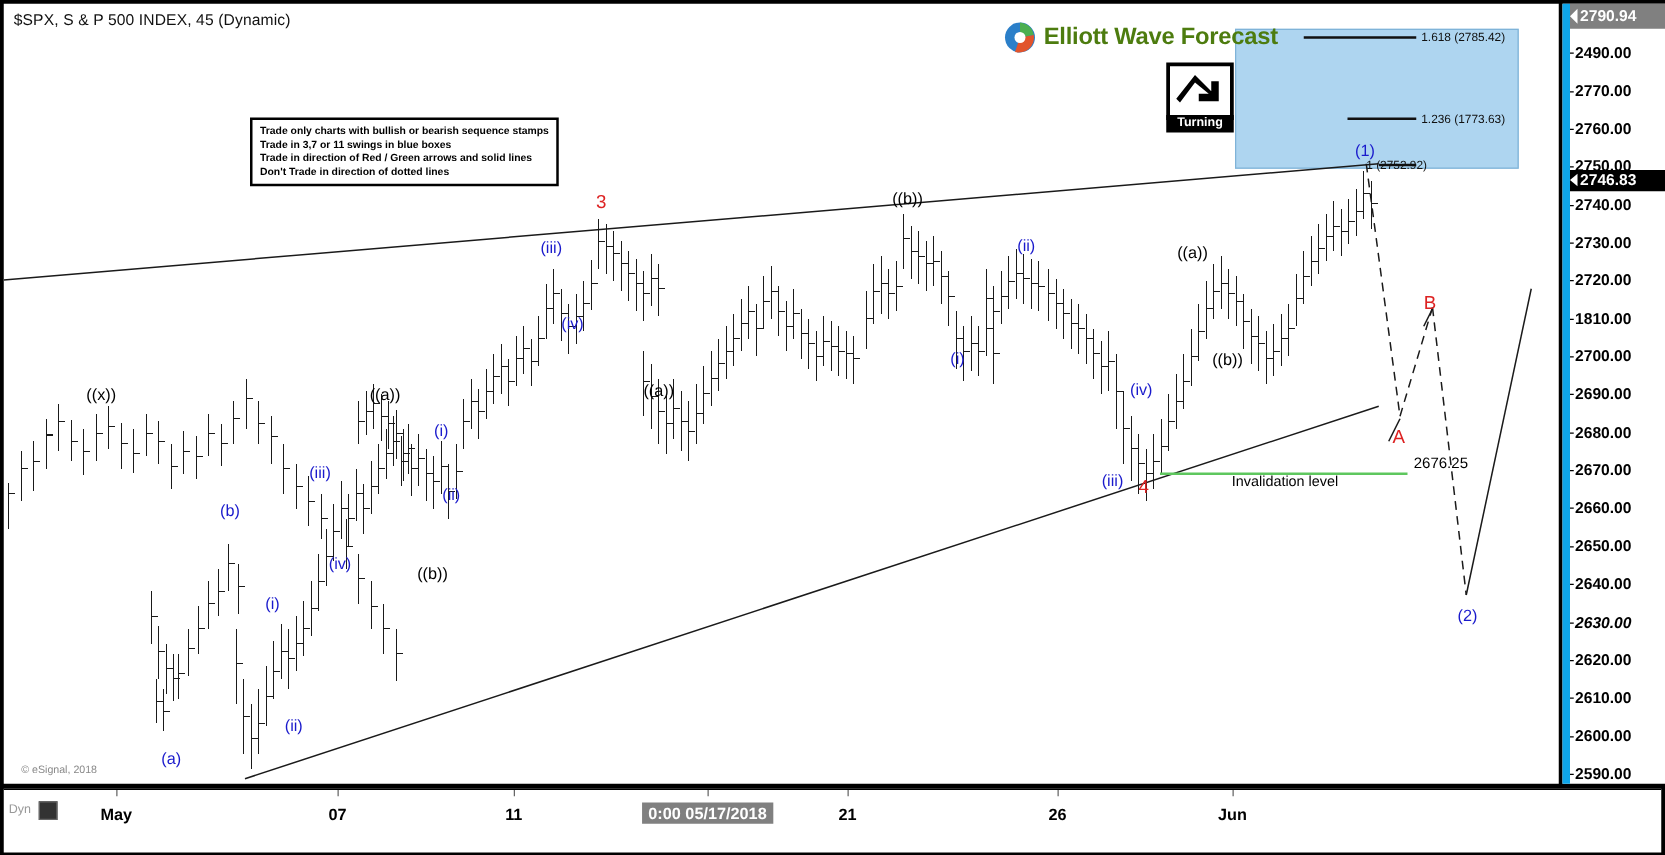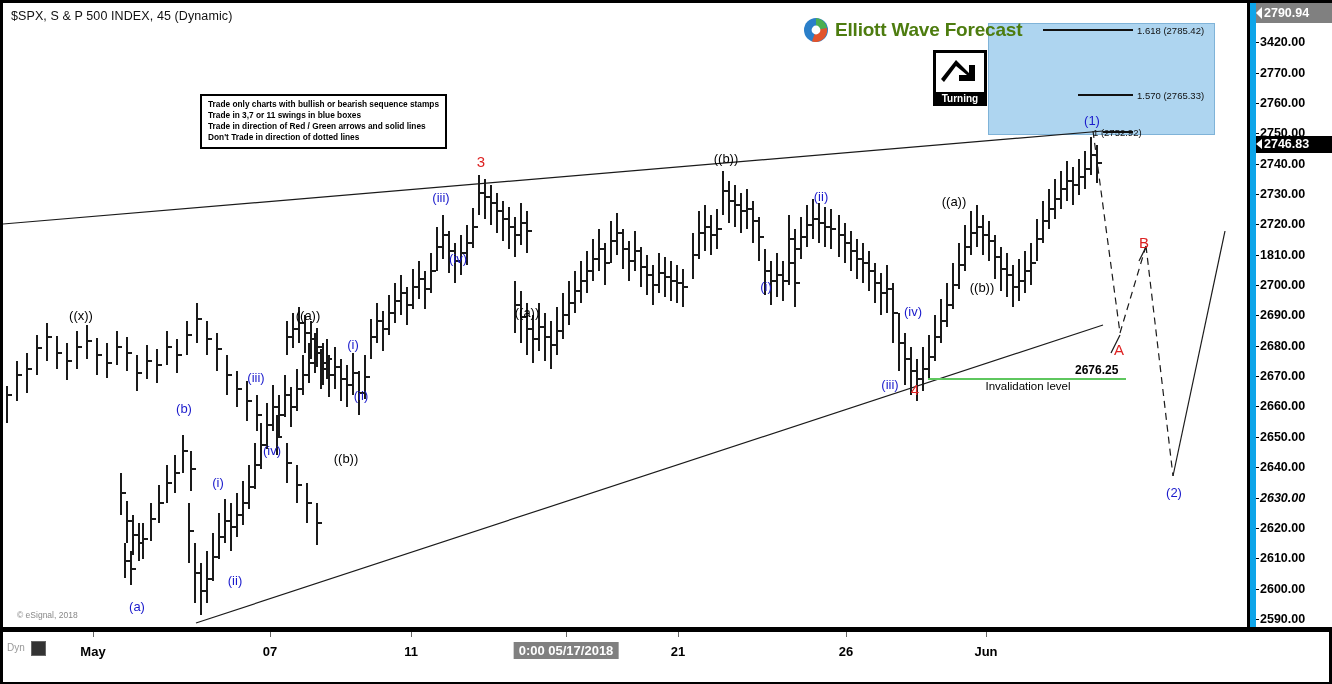--- a/index.html
+++ b/index.html
@@ -98,21 +98,21 @@
   .fib{position:absolute;font-size:9.5px;color:#111;white-space:nowrap;}
   .fibline{position:absolute;height:1.5px;background:#111;}
   
   .wl{position:absolute;font-size:13px;white-space:nowrap;transform:translateX(-50%);}
   .wl.blue{color:#1a1acc;}
   .wl.black{color:#000;}
   .wl.red{color:#dd2222;font-size:15px;font-weight:normal;}
   
   #inval-line{position:absolute;left:925px;top:375px;width:198px;height:2px;background:#5ec75e;}
   #inval-text{position:absolute;left:1025px;top:377px;font-size:11.5px;color:#000;transform:translateX(-50%);}
-  #inval-price{position:absolute;left:1072px;top:360px;font-size:12px;color:#000;font-weight:bold;}
+  #inval-price{position:absolute;left:1128px;top:360px;font-size:12px;color:#000;}
   
   #watermark{
     position:absolute;left:1245px;top:637px;font-size:13.5px;color:#555;
     transform:translateX(-100%);white-space:nowrap;
   }
   svg{display:block;}
 </style>
 </head>
 <body>
 
@@ -121,21 +121,21 @@
   <div id="plot">
 
     <div id="title">$SPX, S &amp; P 500 INDEX, 45 (Dynamic)</div>
 
     <div id="bluebox"></div>
 
     <div class="fibline" style="left:1040px;top:26px;width:90px;"></div>
     <div class="fib" style="left:1134px;top:22px;">1.618 (2785.42)</div>
 
     <div class="fibline" style="left:1075px;top:91px;width:55px;"></div>
-    <div class="fib" style="left:1134px;top:87px;">1.570 (2765.33)</div>
+    <div class="fib" style="left:1134px;top:87px;">1.236 (1773.63)</div>
 
     <div class="fibline" style="left:1100px;top:128px;width:30px;"></div>
     <div class="fib" style="left:1090px;top:124px;">1 (2752.92)</div>
 
     <svg width="1244" height="624" style="position:absolute;left:0;top:0;">
       <g stroke="#1a1a1a" stroke-width="1.15" fill="none" shape-rendering="crispEdges">
 
         <path d="M4 383 V420 M4 392 H9"></path>
         <path d="M14 358 V398 M14 372 H19"></path>
         <path d="M24 350 V390 M24 366 H29"></path>
@@ -440,21 +440,21 @@
   </div>
 
   <div id="watermark">EWF Group 1 Asia Updated 6.5.2018 1:15 GMT</div>
 
   <div id="price-scale">
     <div id="price-top">
       <div class="arrow"></div>
       <span>2790.94</span>
     </div>
     <div id="price-ticks">
-        <div class="price-tick" style="top: 32.2109px;">3420.00</div>
+        <div class="price-tick" style="top: 32.2109px;">2490.00</div>
         <div class="price-tick" style="top: 62.5682px;">2770.00</div>
         <div class="price-tick" style="top: 92.9255px;">2760.00</div>
         <div class="price-tick" style="top: 123.283px;">2750.00</div>
         <div class="price-tick" style="top: 153.64px;">2740.00</div>
         <div class="price-tick" style="top: 183.998px;">2730.00</div>
         <div class="price-tick" style="top: 214.355px;">2720.00</div>
         <div class="price-tick" style="top: 244.712px;">1810.00</div>
         <div class="price-tick" style="top: 275.069px;">2700.00</div>
         <div class="price-tick" style="top: 305.427px;">2690.00</div>
         <div class="price-tick" style="top: 335.784px;">2680.00</div>

